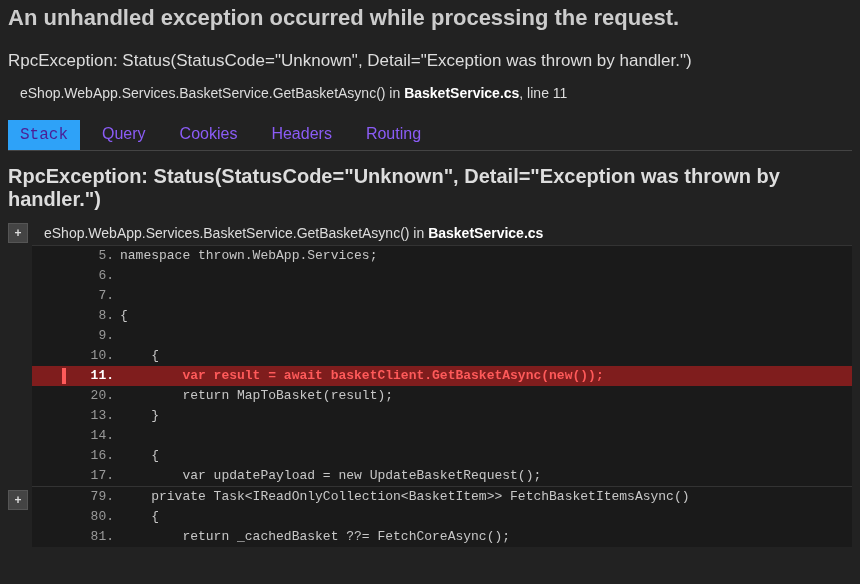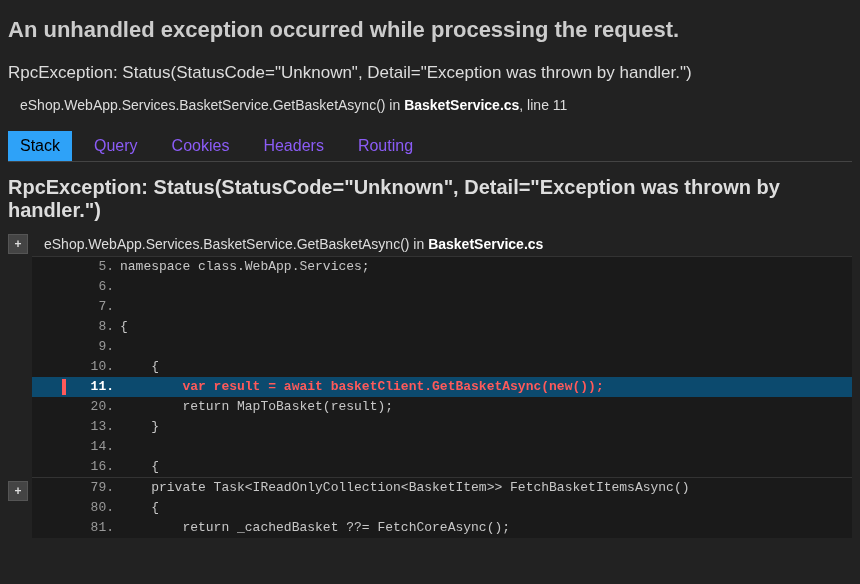--- a/index.html
+++ b/index.html
@@ -1,34 +1,34 @@
 <!DOCTYPE html>
 <html><head>
 <meta charset="utf-8">
 <style>
   html,body{margin:0;padding:0;background:#222;color:#ddd;font-family:"Segoe UI",Tahoma,Arial,sans-serif;font-size:14px;width:860px;}
   body{padding:4px 8px 0 8px;box-sizing:border-box;}
-  h1{font-size:22px;font-weight:700;margin:12px 0 18px 0;color:#ccc;line-height:1.3;}
+  h1{font-size:22px;font-weight:700;margin:0 0 18px 0;color:#ccc;line-height:1.3;}
   .exc-summary{font-size:17px;margin:0 0 14px 0;color:#ddd;font-weight:400;}
   .origin-line{margin:0 0 18px 12px;font-size:14px;}
   .origin-line .file{font-weight:700;color:#fff;}
   .tabs{border-bottom:1px solid #444;margin:14px 0 14px 0;padding-bottom:0;}
   .tab{display:inline-block;padding:6px 12px;cursor:pointer;color:#8b5cf6;font-size:16px;margin-right:10px;}
-  .tab.active{background:#2ea2f8;color:#000000;}
+  .tab.active{background:#2ea2f8;color:#4c1d95;font-family:Liberation Mono, monospace;}
   h2{font-size:20px;font-weight:700;margin:14px 0 8px 0;color:#ddd;}
   .frame-header{color:#ddd;font-size:14px;margin:4px 0 2px 12px;padding:2px 0;}
   .frame-header .file{font-weight:700;color:#fff;}
   .expand-btn{display:inline-block;vertical-align:top;width:18px;height:18px;background:#444;color:#ddd;text-align:center;line-height:18px;font-size:12px;font-weight:700;cursor:pointer;margin:4px 4px 0 0;border:1px solid #555;}
   .frame-row{display:flex;align-items:flex-start;margin-bottom:0;}
   .code-block{background:#1a1a1a;font-family:Consolas,"Courier New",monospace;font-size:13px;line-height:20px;border-top:1px solid #333;}
   .code-line{display:flex;white-space:pre;}
   .gutter{width:40px;min-width:40px;height:20px;line-height:20px;position:relative;}
   .lineno{width:42px;text-align:right;color:#999;padding-right:6px;user-select:none;}
   .code{color:#c7c7c7;}
-  .code-line.hl{background:#0c4a6e;align-items:flex-end;}
+  .code-line.hl{background:#7f1d1d;align-items:flex-end;}
   .code-line.hl .lineno{color:#fff;font-weight:700;}
   .code-line.hl .code{color:#ff5a5a;font-weight:700;}
   .mark{position:absolute;right:6px;top:2px;width:4px;height:16px;background:#ff5a5a;}
 </style>
 </head>
 <body>
 
 <h1>An unhandled exception occurred while processing the request.</h1>
 
 <div class="exc-summary">RpcException: Status(StatusCode="Unknown", Detail="Exception was thrown by handler.")</div>
@@ -40,31 +40,32 @@
 <div class="tabs" id="tabs"><span class="tab active">Stack</span><span class="tab">Query</span><span class="tab">Cookies</span><span class="tab">Headers</span><span class="tab">Routing</span></div>
 
 <h2>RpcException: Status(StatusCode="Unknown", Detail="Exception was thrown by handler.")</h2>
 
 <div id="frames">
     <div class="frame-row">
       <span class="expand-btn">+</span>
       <div style="flex: 1 1 0%;">
         <div class="frame-header"><span>eShop.WebApp.Services.BasketService.GetBasketAsync() in </span><span class="file">BasketService.cs</span><span></span></div>
         <div class="code-block">
-          <div class="code-line"><span class="gutter"></span><span class="lineno">5.</span><span class="code">namespace class.WebApp.Services;</span></div>
+          <div class="code-line"><span class="gutter"></span><span class="lineno">5.</span><span class="code">namespace thrown.WebApp.Services;</span></div>
           <div class="code-line"><span class="gutter"></span><span class="lineno">6.</span><span class="code"></span></div>
           <div class="code-line"><span class="gutter"></span><span class="lineno">7.</span></div>
           <div class="code-line"><span class="gutter"></span><span class="lineno">8.</span><span class="code">{</span></div>
           <div class="code-line"><span class="gutter"></span><span class="lineno">9.</span></div>
           <div class="code-line"><span class="gutter"></span><span class="lineno">10.</span><span class="code">    {</span></div>
           <div class="code-line hl"><span class="gutter"><span class="mark"></span></span><span class="lineno">11.</span><span class="code">        var result = await basketClient.GetBasketAsync(new());</span></div>
           <div class="code-line"><span class="gutter"></span><span class="lineno">20.</span><span class="code">        return MapToBasket(result);</span></div>
           <div class="code-line"><span class="gutter"></span><span class="lineno">13.</span><span class="code">    }</span></div>
           <div class="code-line"><span class="gutter"></span><span class="lineno">14.</span><span class="code"></span></div>
           <div class="code-line"><span class="gutter"></span><span class="lineno">16.</span><span class="code">    {</span></div>
+          <div class="code-line"><span class="gutter"></span><span class="lineno">17.</span><span class="code">        var updatePayload = new UpdateBasketRequest();</span></div>
         </div>
       </div>
     </div>
     <div class="frame-row">
       <span class="expand-btn">+</span>
       <div style="flex: 1 1 0%;">
         <div class="code-block">
           <div class="code-line"><span class="gutter"></span><span class="lineno">79.</span><span class="code">    private Task&lt;IReadOnlyCollection&lt;BasketItem&gt;&gt; FetchBasketItemsAsync()</span></div>
           <div class="code-line"><span class="gutter"></span><span class="lineno">80.</span><span class="code">    {</span></div>
           <div class="code-line"><span class="gutter"></span><span class="lineno">81.</span><span class="code">        return _cachedBasket ??= FetchCoreAsync();</span></div>

